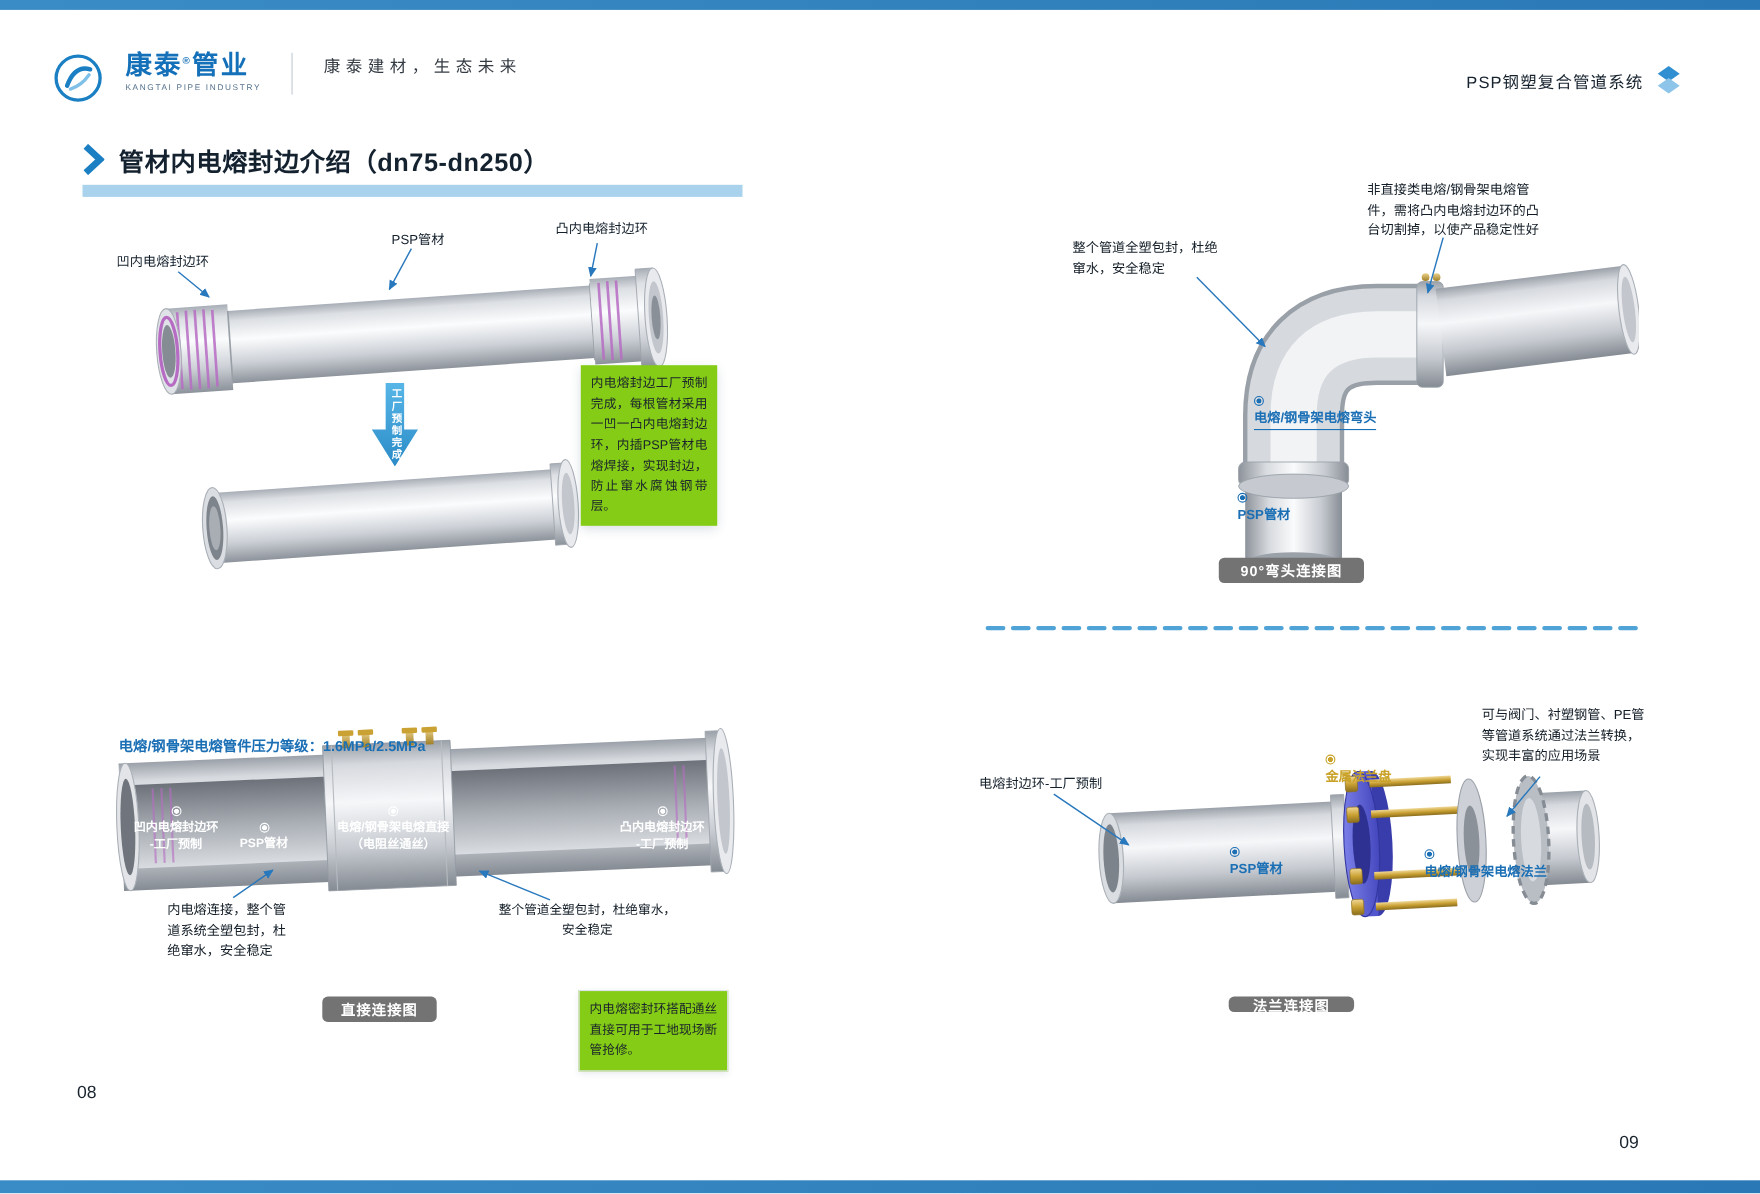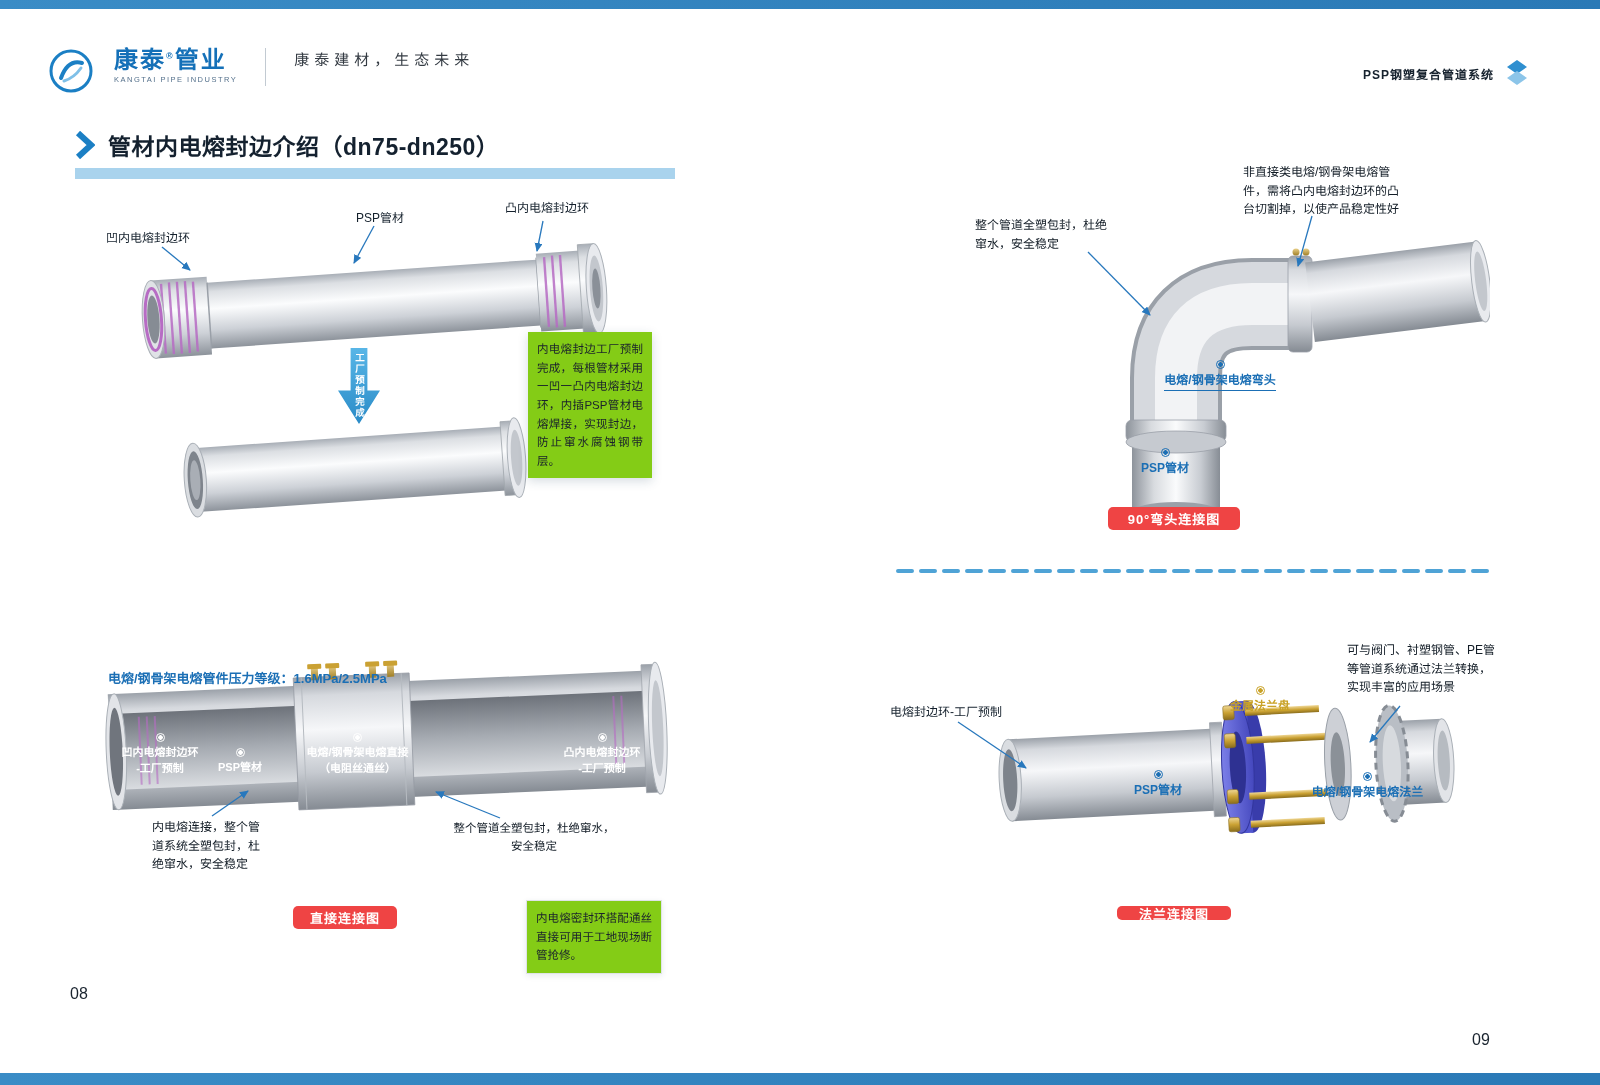--- a/index.html
+++ b/index.html
@@ -9,35 +9,35 @@
   .bar.top{top:0;height:9px}
   .bar.bottom{bottom:0;height:12px}
   .hdr{position:absolute;top:46px;left:0;width:100%;height:54px}
   .logo{position:absolute;left:48px;top:2px;display:flex;align-items:flex-start;gap:20px}
   .logo-cn{font-size:24px;font-weight:bold;color:#1470b8;letter-spacing:2px;line-height:1}
   .logo-cn sup{font-size:9px}
   .logo-en{font-size:7.5px;color:#55718c;letter-spacing:1.5px;margin-top:3px}
   .vdiv{width:1px;height:38px;background:#c2cad2;margin:0 8px}
   .tagline{font-size:15px;color:#343b43;letter-spacing:5px;font-weight:500}
   .hdr-right{position:absolute;right:70px;top:12px;display:flex;align-items:center;gap:10px}
-  .hdr-title{font-size:12px;font-weight:bold;color:#16222e;letter-spacing:1px}
+  .hdr-title{font-size:15px;font-weight:normal;color:#16222e;letter-spacing:1px}
   .sec-head{position:absolute;display:flex;align-items:center;gap:13px;z-index:4}
   .sec-head h2{font-size:23px;font-weight:bold;color:#14212f;letter-spacing:.5px}
   .underbar{position:absolute;height:11px;background:#a9d3ed;z-index:1}
   .subtitle{position:absolute;font-size:13px;font-weight:bold;color:#1b6fb5;z-index:4}
   .diag{position:absolute;z-index:1}
   .overlay{position:absolute;left:0;top:0;z-index:3;pointer-events:none}
   .plabel{position:absolute;z-index:4;display:flex;flex-direction:column;align-items:center;gap:3px;color:#fff;font-size:11px;font-weight:bold;line-height:1.45;text-align:center}
-  .blabel{position:absolute;z-index:4;display:flex;flex-direction:column;align-items:center;gap:3px;color:#1b6fb5;font-size:12px;font-weight:bold;text-align:center;line-height:1.4}
+  .blabel{position:absolute;z-index:4;display:flex;flex-direction:column;align-items:flex-start;gap:3px;color:#1b6fb5;font-size:12px;font-weight:bold;text-align:center;line-height:1.4}
   .glabel{color:#c9a227}
   .dlabel{position:absolute;z-index:4;font-size:12px;color:#14202c}
   .pre{white-space:pre-line}
   .dot{width:9px;height:9px;border-radius:50%;border:1px solid currentColor;background:radial-gradient(circle,currentColor 0 2px,rgba(0,0,0,0) 2.5px)}
   .callout{position:absolute;z-index:4;font-size:12px;line-height:1.55;color:#121c26;white-space:pre-line}
-  .badge{position:absolute;z-index:4;background:#ef4444;color:#fff;font-weight:bold;font-size:13px;text-align:center;border-radius:5px;display:flex;align-items:center;justify-content:center;letter-spacing:1px}
+  .badge{position:absolute;z-index:4;background:#737373;color:#fff;font-weight:bold;font-size:13px;text-align:center;border-radius:5px;display:flex;align-items:center;justify-content:center;letter-spacing:1px}
   .notebox{position:absolute;z-index:4;background:#84cc16;font-size:11.5px;line-height:1.62;color:#1a222c;text-align:justify;padding:8px 9px}
   .nb1{box-shadow:0 3px 10px rgba(30,60,90,.18)}
   .nb2{border:1px solid #dfe3e7;box-shadow:0 2px 6px rgba(30,60,90,.10)}
   .factory-arrow{position:absolute;z-index:2;width:42px;height:76px;background:linear-gradient(180deg,#58b6e7,#2a8bc7);clip-path:polygon(30% 0,70% 0,70% 56%,100% 56%,50% 100%,0 56%,30% 56%);display:flex;justify-content:center}
   .fa-text{writing-mode:vertical-rl;color:#fff;font-size:9.5px;font-weight:bold;letter-spacing:1.5px;margin-top:5px}
   .pageno{position:absolute;font-size:16px;color:#1a242f;z-index:4}
   .underline-b{border-bottom:1.5px solid #1b6fb5;padding-bottom:1px}
 </style>
 </head>
 <body>

